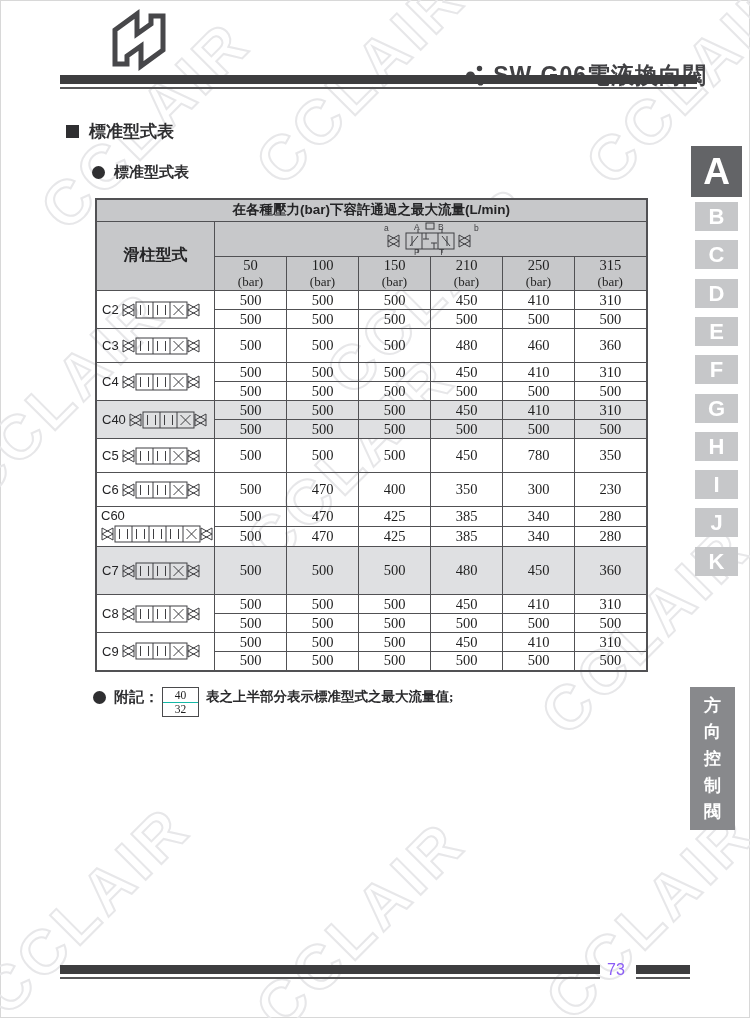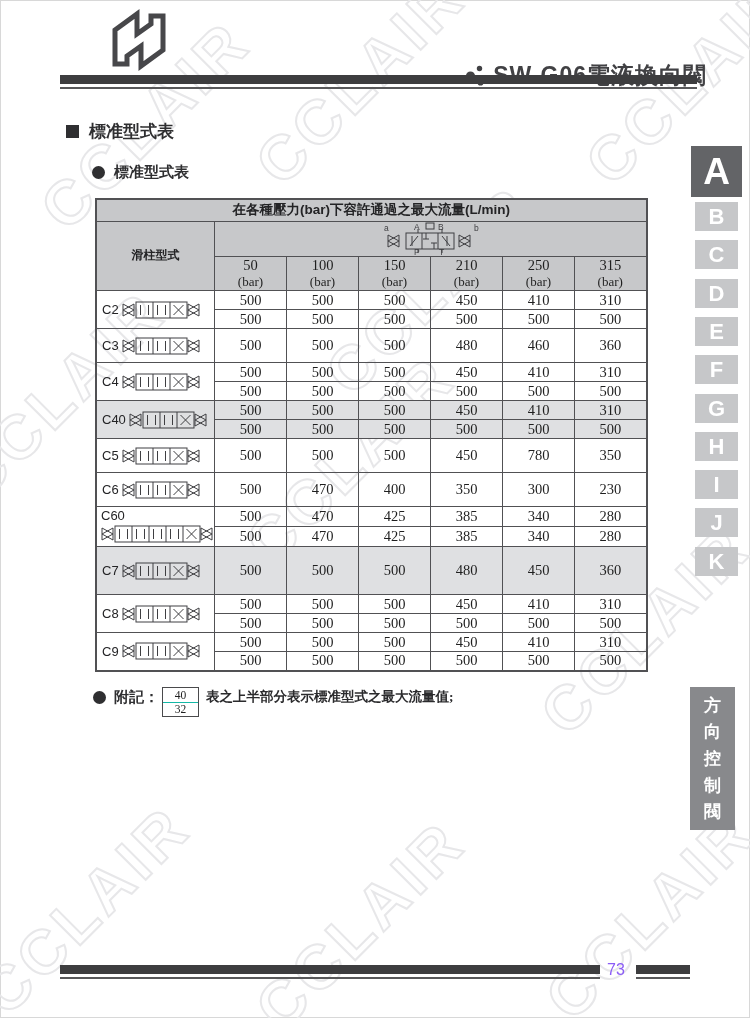--- a/index.html
+++ b/index.html
@@ -34,21 +34,21 @@
   .sub-head{position:absolute;left:92px;top:163px;z-index:2;display:flex;align-items:center;gap:9px;
     font-size:15px;font-weight:bold;color:#2f2f31;}
   .dot{width:13px;height:13px;border-radius:50%;background:#2f2f31;display:inline-block;}
   
   .tbl-wrap{position:absolute;left:95px;top:198px;z-index:2;}
   table{border-collapse:collapse;table-layout:fixed;}
   td,th{border:1px solid #515154;text-align:center;vertical-align:middle;padding:0;overflow:hidden;}
   table{border:2px solid #515154;}
   th{background:#c7c8ca;font-weight:normal;}
   .ttl{font-family:"Liberation Sans",sans-serif;font-size:13.5px;font-weight:bold;color:#242426;}
-  .rowhead{font-size:12px;font-weight:bold;color:#242426;}
+  .rowhead{font-size:16px;font-weight:bold;color:#242426;}
   .pr{font-family:"Liberation Serif",serif;font-size:14.5px;color:#1f1f1f;line-height:1.15;}
   .pr .unit{font-size:13px;}
   .val{font-family:"Liberation Serif",serif;font-size:14.5px;color:#1f1f1f;background:transparent;}
   .shade td{background:#dfe0e2;}
   .labwrap{display:flex;align-items:center;gap:3px;padding-left:5px;font-size:13px;color:#242426;}
   .labwrap.col{flex-direction:column;align-items:flex-start;gap:0;padding:1px 0 1px 4px;}
   .labwrap .labtext{flex:0 0 auto;}
   .spool{display:block;}
   
   .note-bullet{position:absolute;left:93px;top:688px;z-index:2;display:flex;align-items:center;gap:8px;

